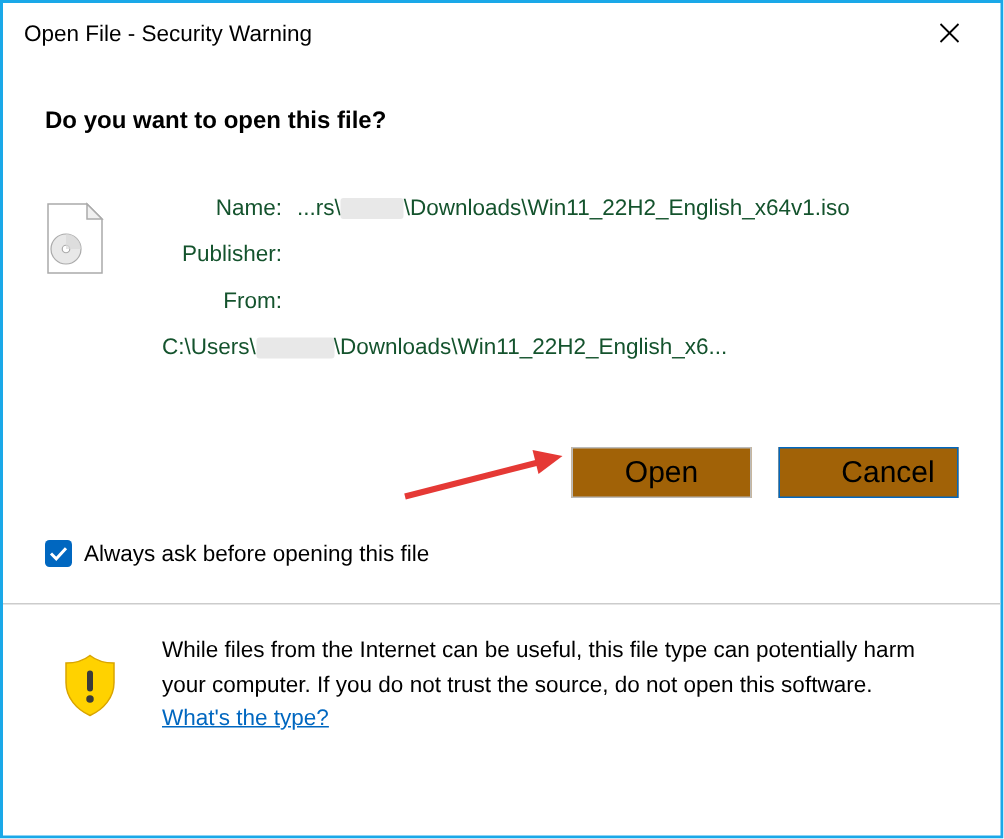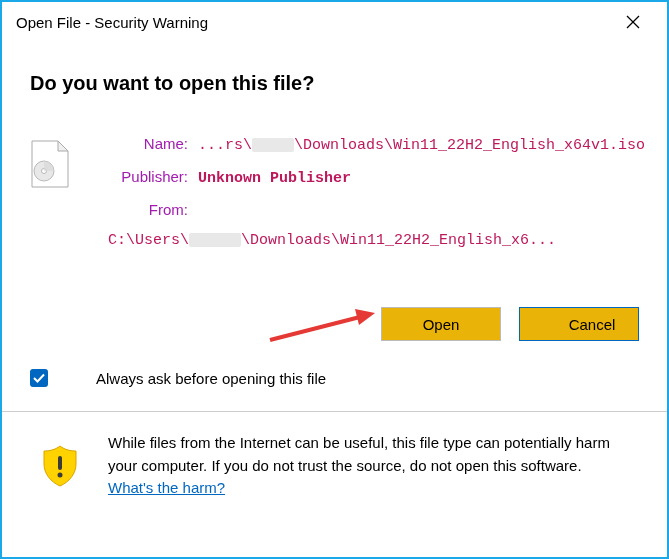--- a/index.html
+++ b/index.html
@@ -46,21 +46,21 @@
       width: 14px;
       height: 14px;
     }
     .content {
       flex: 1;
       padding: 30px 28px 0 28px;
       display: flex;
       flex-direction: column;
     }
     .heading {
-      font-size: 20px;
+      font-size: 16px;
       font-weight: 600;
       color: #000;
       margin-bottom: 40px;
     }
     .info-row {
       display: flex;
       align-items: flex-start;
       margin-bottom: 14px;
     }
     .file-icon-col {
@@ -73,30 +73,29 @@
     .detail-line {
       display: flex;
       margin-bottom: 14px;
       align-items: baseline;
     }
     .detail-label {
       width: 90px;
       text-align: right;
       padding-right: 10px;
       font-size: 15px;
-      color: #a21caf;
+      color: #14532d;
     }
     .detail-value {
       font-size: 15px;
-      color: #be185d;
+      color: #14532d;
       flex: 1;
       white-space: nowrap;
       overflow: hidden;
       text-overflow: clip;
-      font-family: Liberation Mono, monospace;
     }
     .detail-value.bold {
       font-weight: 600;
     }
     .redacted {
       display: inline-block;
       background: #e8e8e8;
       height: 14px;
       vertical-align: middle;
       border-radius: 2px;
@@ -115,22 +114,22 @@
       justify-content: flex-end;
       gap: 18px;
       margin-top: 30px;
       margin-bottom: 28px;
       position: relative;
     }
     .btn {
       width: 120px;
       height: 34px;
       border: 1px solid #bbb;
-      background: #eab308;
-      font-size: 15px;
+      background: #a16207;
+      font-size: 20px;
       cursor: pointer;
       font-family: inherit;
     }
     .btn.primary {
       border: 1.5px solid #0067c0;
       padding-left: 26px;
     }
     .arrow {
       position: absolute;
       left: 235px;
@@ -149,21 +148,20 @@
       background: #0067c0;
       border-radius: 3px;
       display: flex;
       align-items: center;
       justify-content: center;
     }
     .checkbox svg { width: 12px; height: 10px; }
     .checkbox-label {
       font-size: 15px;
       color: #000;
-      margin-left: 40px;
     }
     .divider {
       height: 1px;
       background: #ccc;
       margin: 0 -28px;
     }
     .warning-section {
       display: flex;
       gap: 18px;
       padding: 20px 8px 20px 0;
@@ -219,21 +217,20 @@
       </div>
       <div class="details-col">
         <div class="detail-line">
           <div class="detail-label">Name:</div>
           <div class="detail-value">
             <span>...rs\</span><span class="redacted w1"></span><span>\Downloads\Win11_22H2_English_x64v1.iso</span>
           </div>
         </div>
         <div class="detail-line">
           <div class="detail-label">Publisher:</div>
-          <div class="detail-value bold">Unknown Publisher</div>
         </div>
         <div class="detail-line">
           <div class="detail-label">From:</div>
         </div>
         <div class="detail-line">
           <div class="detail-value">
             <span>C:\Users\</span><span class="redacted w2"></span><span>\Downloads\Win11_22H2_English_x6...</span>
           </div>
         </div>
       </div>
@@ -265,17 +262,17 @@
       <div class="shield-col">
         <div class="shield">
           <svg viewBox="0 0 38 44">
             <path d="M 19 2 C 14 6 8 7 3 7 L 3 20 C 3 30 10 38 19 42 C 28 38 35 30 35 20 L 35 7 C 30 7 24 6 19 2 Z" fill="#ffd200" stroke="#d9a400" stroke-width="1"></path>
             <rect x="17" y="12" width="4" height="14" rx="2" fill="#3a3a3a"></rect>
             <circle cx="19" cy="31" r="2.5" fill="#3a3a3a"></circle>
           </svg>
         </div>
       </div>
       <div class="warning-text">
-        <span>While files from the Internet can be useful, this file type can potentially harm your computer. If you do not trust the source, do not open this software. </span><span class="link">What's the harm?</span>
+        <span>While files from the Internet can be useful, this file type can potentially harm your computer. If you do not trust the source, do not open this software. </span><span class="link">What's the type?</span>
       </div>
     </div>
   </div>
 </div>
 
 </body></html>

